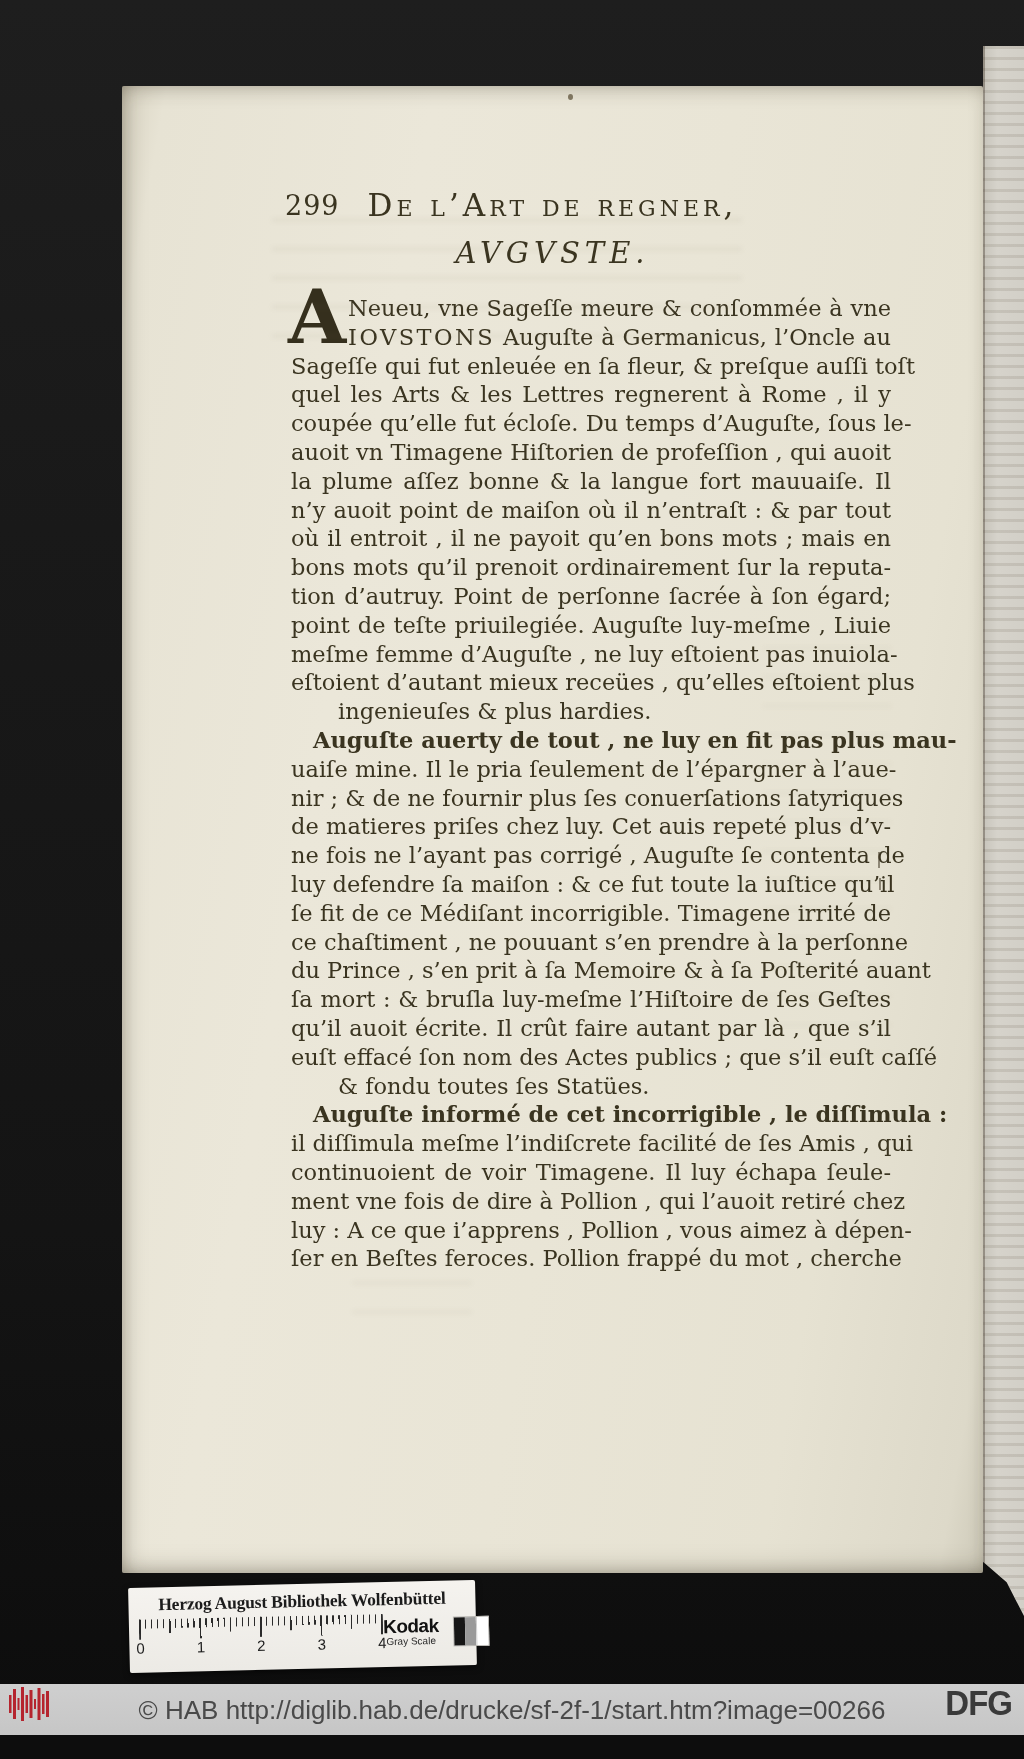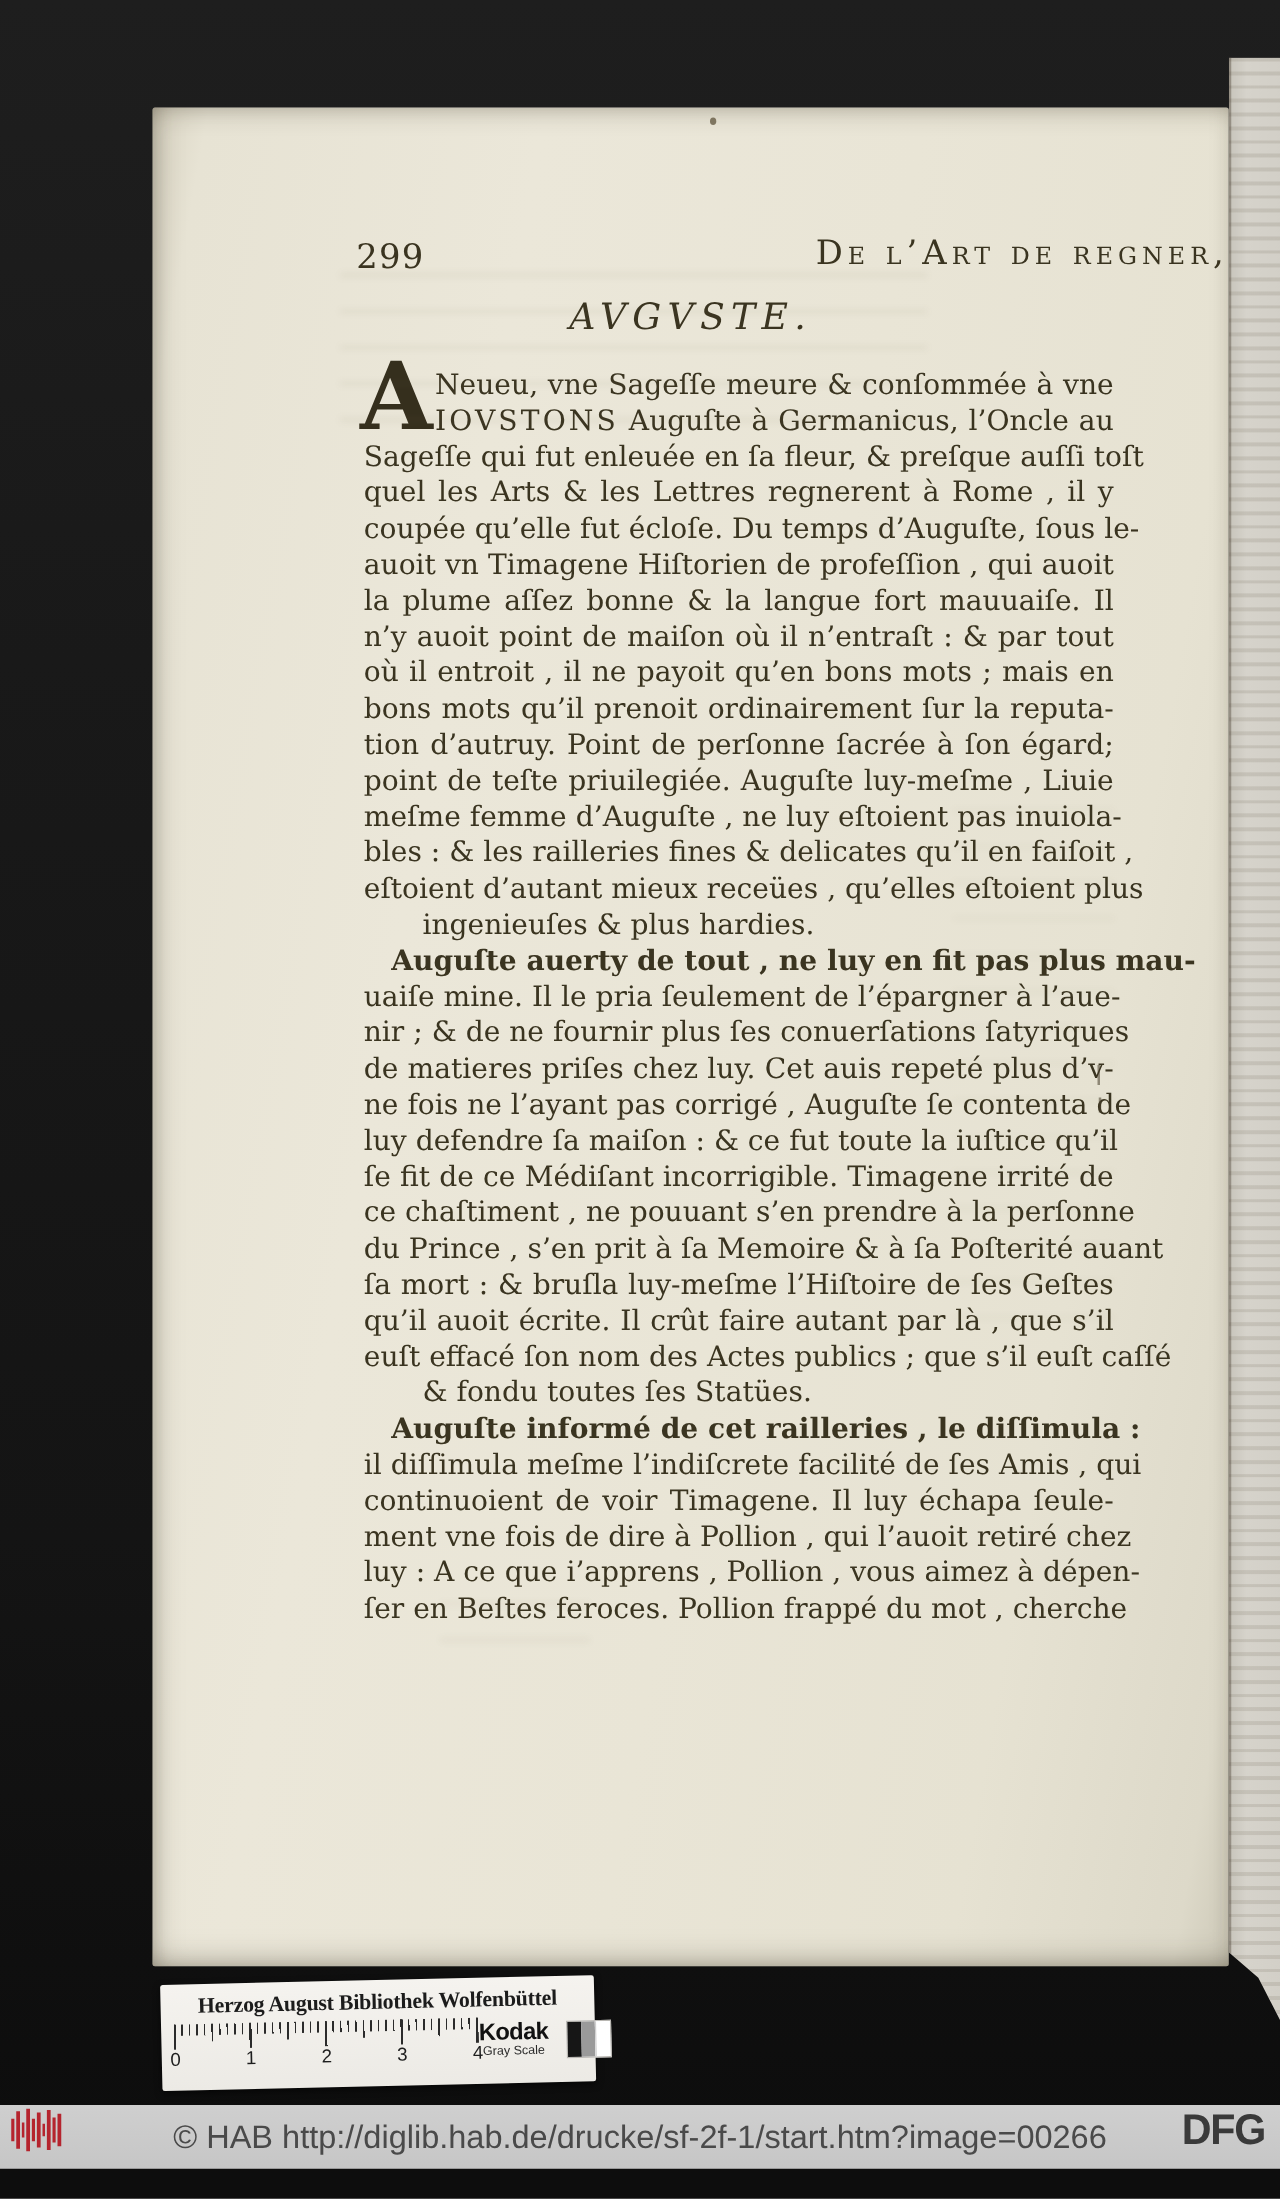--- a/index.html
+++ b/index.html
@@ -15,22 +15,22 @@
     box-shadow:inset 0 10px 24px -14px rgba(50,42,25,.45),
                inset 0 -14px 26px -16px rgba(50,42,25,.5),
                inset 14px 0 30px -20px rgba(50,42,25,.4);
     border-radius:2px;
   }
   .page-number{
     position:absolute;left:163px;top:104px;
     font-size:27px;color:#3a3420;letter-spacing:1px;
   }
   .running-header{
-    position:absolute;left:0;top:101px;width:100%;text-align:right;
-    font-variant:small-caps;font-size:27px;letter-spacing:4px;color:#3a3420;
+    position:absolute;left:0;top:101px;width:100%;text-align:center;
+    font-variant:small-caps;font-size:31px;letter-spacing:4px;color:#3a3420;
   }
   .section-title{
     position:absolute;left:0;top:150px;width:100%;text-align:center;
     font-style:italic;font-size:29px;letter-spacing:5px;color:#3a3420;
   }
   .body-text{
     position:absolute;left:169px;top:208px;width:600px;height:1030px;
   }
   .paragraph{position:relative;}
   .line{
@@ -138,41 +138,40 @@
         <div class="line">quel les Arts &amp; les Lettres regnerent à Rome , il y</div>
         <div class="line">coupée qu’elle fut écloſe. Du temps d’Auguſte, ſous le-</div>
         <div class="line">auoit vn Timagene Hiſtorien de profeſſion , qui auoit</div>
         <div class="line">la plume aſſez bonne &amp; la langue fort mauuaiſe. Il</div>
         <div class="line">n’y auoit point de maiſon où il n’entraſt : &amp; par tout</div>
         <div class="line">où il entroit , il ne payoit qu’en bons mots ; mais en</div>
         <div class="line">bons mots qu’il prenoit ordinairement ſur la reputa-</div>
         <div class="line">tion d’autruy. Point de perſonne ſacrée à ſon égard;</div>
         <div class="line">point de teſte priuilegiée. Auguſte luy-meſme , Liuie</div>
         <div class="line">meſme femme d’Auguſte , ne luy eſtoient pas inuiola-</div>
-        <div class="line">bles : &amp; les railleries fines &amp; delicates qu’il en faiſoit ,</div>
         <div class="line">eſtoient d’autant mieux receües , qu’elles eſtoient plus</div>
         <div class="line no-just">ingenieuſes &amp; plus hardies.</div>
       </div>
       <div class="paragraph">
         <div class="line indent">Auguſte auerty de tout , ne luy en fit pas plus mau-</div>
         <div class="line">uaiſe mine. Il le pria ſeulement de l’épargner à l’aue-</div>
         <div class="line">nir ; &amp; de ne fournir plus ſes conuerſations ſatyriques</div>
         <div class="line">de matieres priſes chez luy. Cet auis repeté plus d’v-</div>
         <div class="line">ne fois ne l’ayant pas corrigé , Auguſte ſe contenta de</div>
         <div class="line">luy defendre ſa maiſon : &amp; ce fut toute la iuſtice qu’il</div>
         <div class="line">ſe fit de ce Médiſant incorrigible. Timagene irrité de</div>
         <div class="line">ce chaſtiment , ne pouuant s’en prendre à la perſonne</div>
         <div class="line">du Prince , s’en prit à ſa Memoire &amp; à ſa Poſterité auant</div>
         <div class="line">ſa mort : &amp; bruſla luy-meſme l’Hiſtoire de ſes Geſtes</div>
         <div class="line">qu’il auoit écrite. Il crût faire autant par là , que s’il</div>
         <div class="line">euſt effacé ſon nom des Actes publics ; que s’il euſt caſſé</div>
         <div class="line no-just">&amp; fondu toutes ſes Statües.</div>
       </div>
       <div class="paragraph">
-        <div class="line indent">Auguſte informé de cet railleries , le diſſimula :</div>
+        <div class="line indent">Auguſte informé de cet incorrigible , le diſſimula :</div>
         <div class="line">il diſſimula meſme l’indiſcrete facilité de ſes Amis , qui</div>
         <div class="line">continuoient de voir Timagene. Il luy échapa ſeule-</div>
         <div class="line">ment vne fois de dire à Pollion , qui l’auoit retiré chez</div>
         <div class="line">luy : A ce que i’apprens , Pollion , vous aimez à dépen-</div>
         <div class="line">ſer en Beſtes feroces. Pollion frappé du mot , cherche</div>
       </div>
     </div>
 
   <div class="ghost g1"></div>
   <div class="ghost g2"></div>

